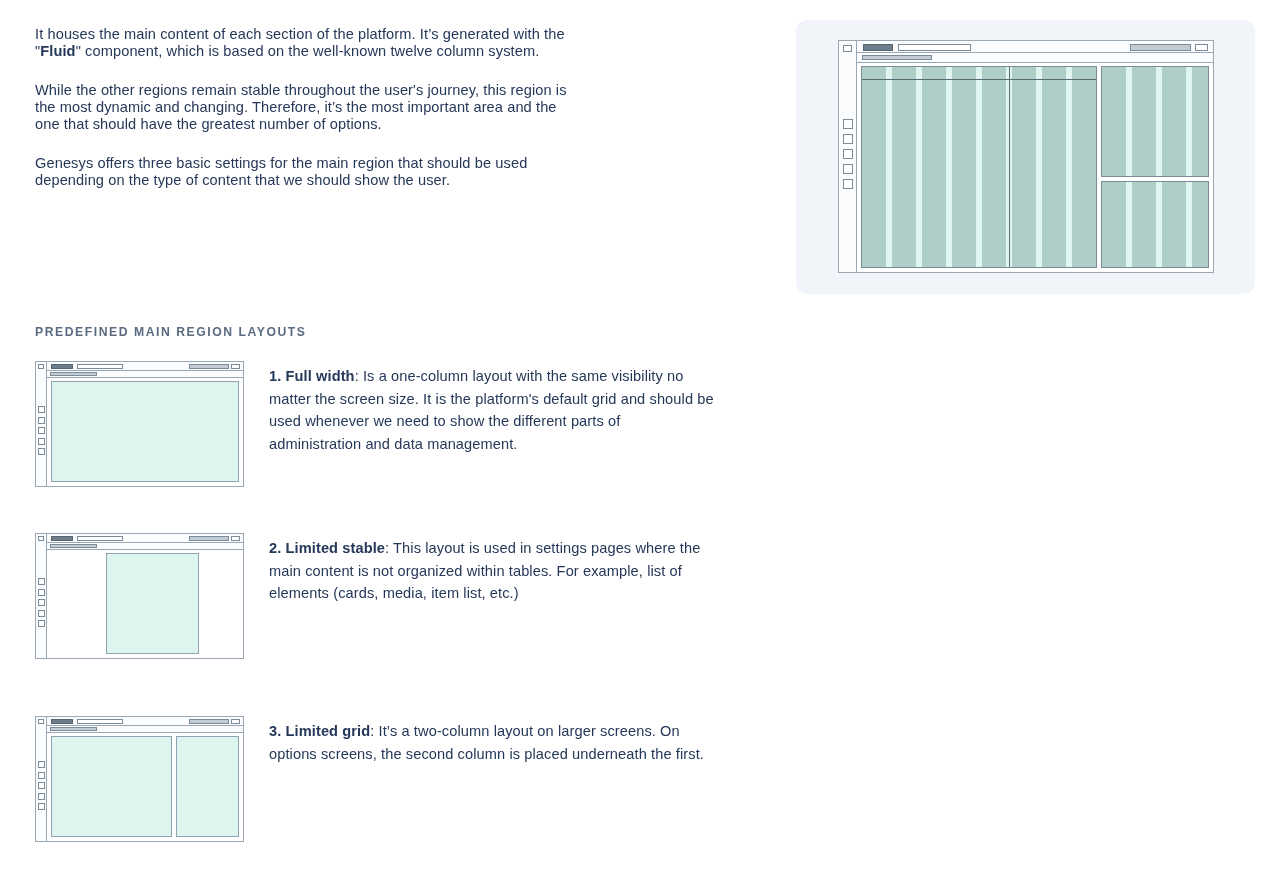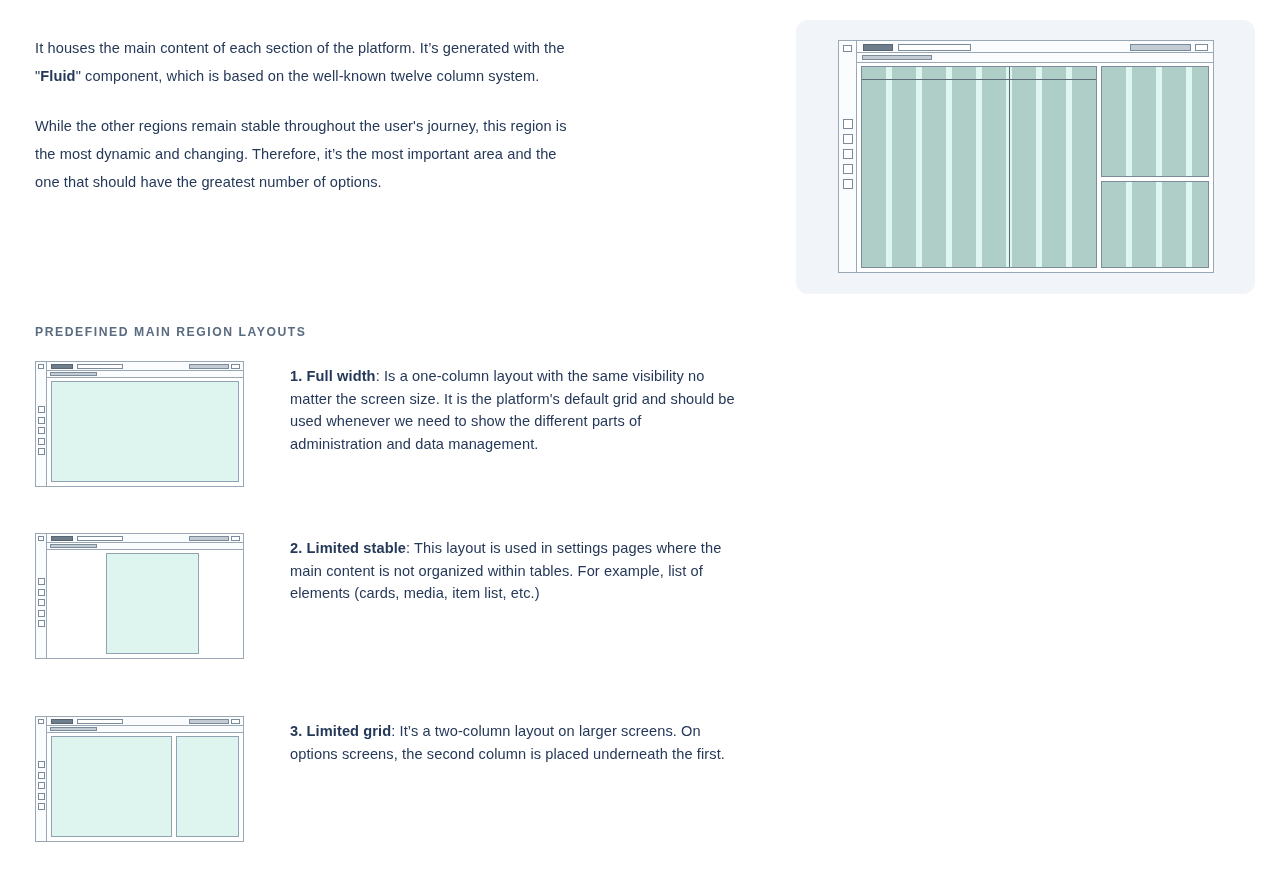--- a/index.html
+++ b/index.html
@@ -13,23 +13,23 @@
   }
 
   .page { position: relative; width: 1280px; height: 878px; }
 
   
   .intro {
     position: absolute;
     left: 35px; top: 18px; width: 540px;
   }
   .intro p {
-    margin: 16px 0 22px 0;
+    margin: 8px 0 22px 0;
     font-size: 14.6px;
-    line-height: 28px;
+    line-height: 17px;
     color: #253858;
     letter-spacing: .1px;
   }
   .intro p:last-child { margin-bottom: 0; }
   .intro b { font-weight: 700; }
 
   
   .hero-card {
     position: absolute;
     left: 796px; top: 20px;
@@ -184,32 +184,32 @@
   .t-book-b { flex: 1; }
 
   .desc {
     position: absolute;
     left: 234px; top: 4px;
     width: 445px;
     font-size: 14.6px;
     line-height: 22.5px;
     color: #253858;
     letter-spacing: .1px;
-    margin-left: 21px;
   }
   .desc b { font-weight: 700; }
 </style>
 </head>
 <body>
 
 <div class="page">
 
   <div class="intro">
     <p><span>It houses the main content of each section of the platform. It’s generated with the "</span><b>Fluid</b><span>" component, which is based on the well-known twelve column system.</span></p>
     <p>While the other regions remain stable throughout the user's journey, this region is the most dynamic and changing. Therefore, it’s the most important area and the one that should have the greatest number of options.</p>
+    <p>Genesys offers three basic settings for the main region that should be used depending on the type of content that we should show the user.</p>
   </div>
 
   <div class="hero-card">
     <div class="hero-browser">
 
       <div class="hero-rail">
         <div class="hero-rail-logo"></div>
         <div class="hero-rail-icons">
           <i></i>
           <i></i>

